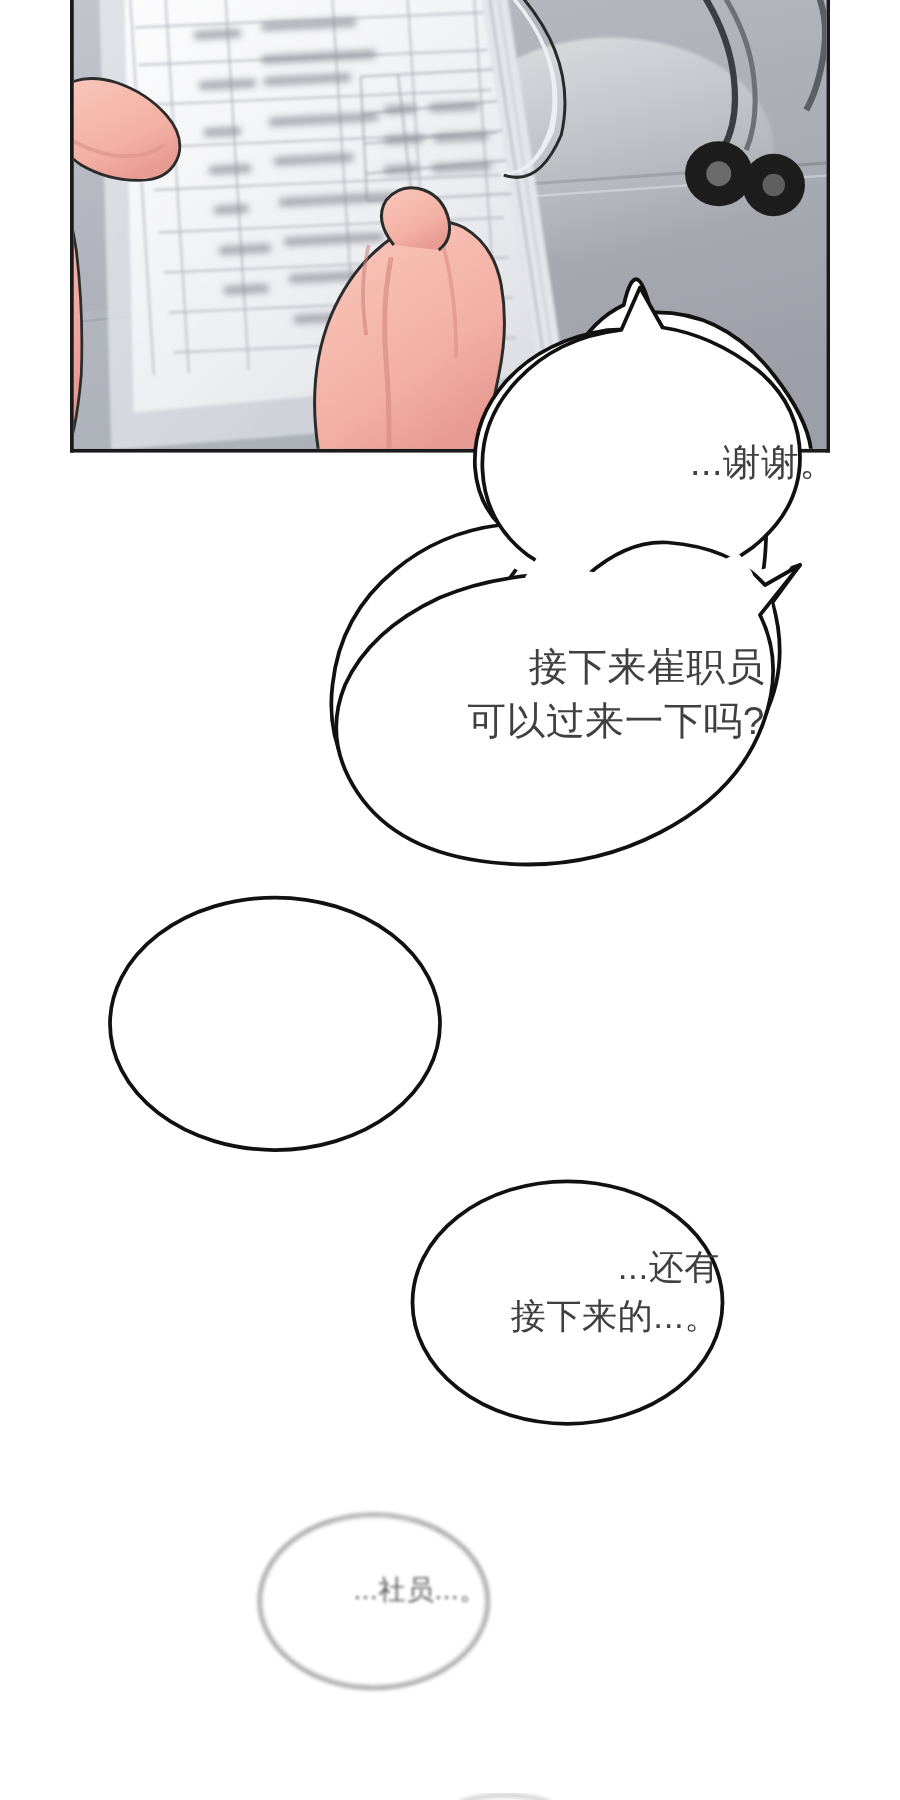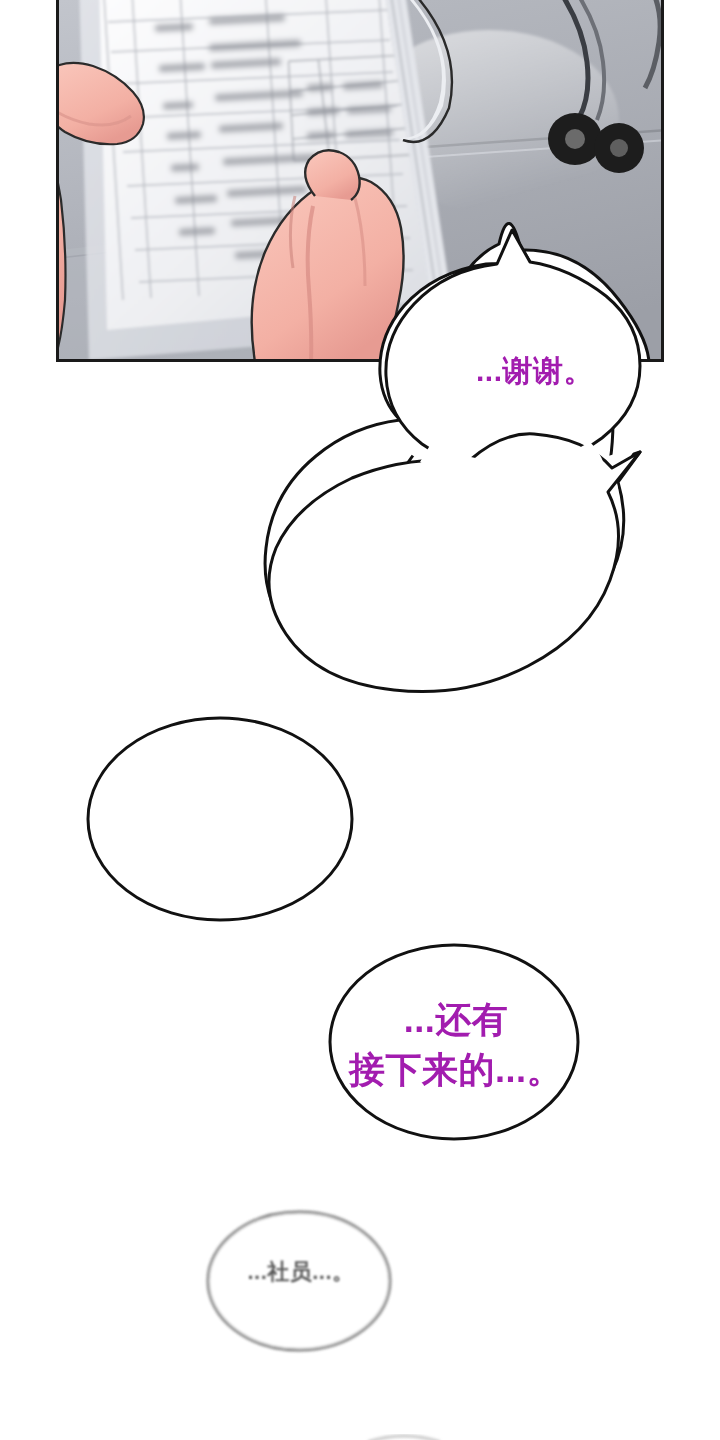--- a/index.html
+++ b/index.html
@@ -42,23 +42,23 @@
   .bubble-layer {
     position: absolute;
     left: 0; top: 0;
     width: 720px; height: 1440px;
     pointer-events: none;
   }
   .bubble-layer svg { position: absolute; left: 0; top: 0; }
 
   .btext {
     position: absolute;
-    color: #a21caf;
-    font-weight: 700;
-    text-align: center;
+    color: #404040;
+    font-weight: 400;
+    text-align: right;
     line-height: 1.28;
     letter-spacing: 0.5px;
     white-space: pre-line;
     font-family: "Liberation Sans", "DejaVu Sans", sans-serif;
   }
 
   #bubble1-text {
     left: 400px; top: 352px; width: 270px;
     font-size: 30px;
   }
@@ -67,21 +67,21 @@
     font-size: 31px;
     line-height: 1.4;
   }
   #bubble3-text {
     left: 96px; top: 780px; width: 250px;
     font-size: 30px;
     line-height: 1.4;
   }
   #bubble4-text {
     left: 336px; top: 995px; width: 240px;
-    font-size: 36px;
+    font-size: 28px;
     line-height: 1.38;
   }
   #bubble5-text {
     left: 212px; top: 1258px; width: 178px;
     font-size: 22px;
     color: #575757;
     filter: blur(1.1px);
     line-height: 1.3;
   }
 </style>
@@ -300,20 +300,22 @@
       <ellipse cx="454" cy="1042" rx="124" ry="97" fill="#ffffff" stroke="#111111" stroke-width="3"></ellipse>
 
       <ellipse cx="299" cy="1281" rx="91" ry="69" fill="#ffffff" stroke="#5c5c5c" stroke-width="2.4" filter="url(#fadeBlur)" opacity="0.95"></ellipse>
 
       <path d="M368 1442 Q404 1430 440 1442" fill="none" stroke="#9a9a9a" stroke-width="3" opacity="0.55" filter="url(#fadeBlur)"></path>
     </svg>
   </div>
 
   <div class="btext" id="bubble1-text">...谢谢。</div>
 
+  <div class="btext" id="bubble2-text">接下来崔职员
+可以过来一下吗?</div>
 
 
   <div class="btext" id="bubble4-text">...还有
 接下来的...。</div>
 
   <div class="btext" id="bubble5-text">...社员...。</div>
 
 </div>
 
 </body></html>

